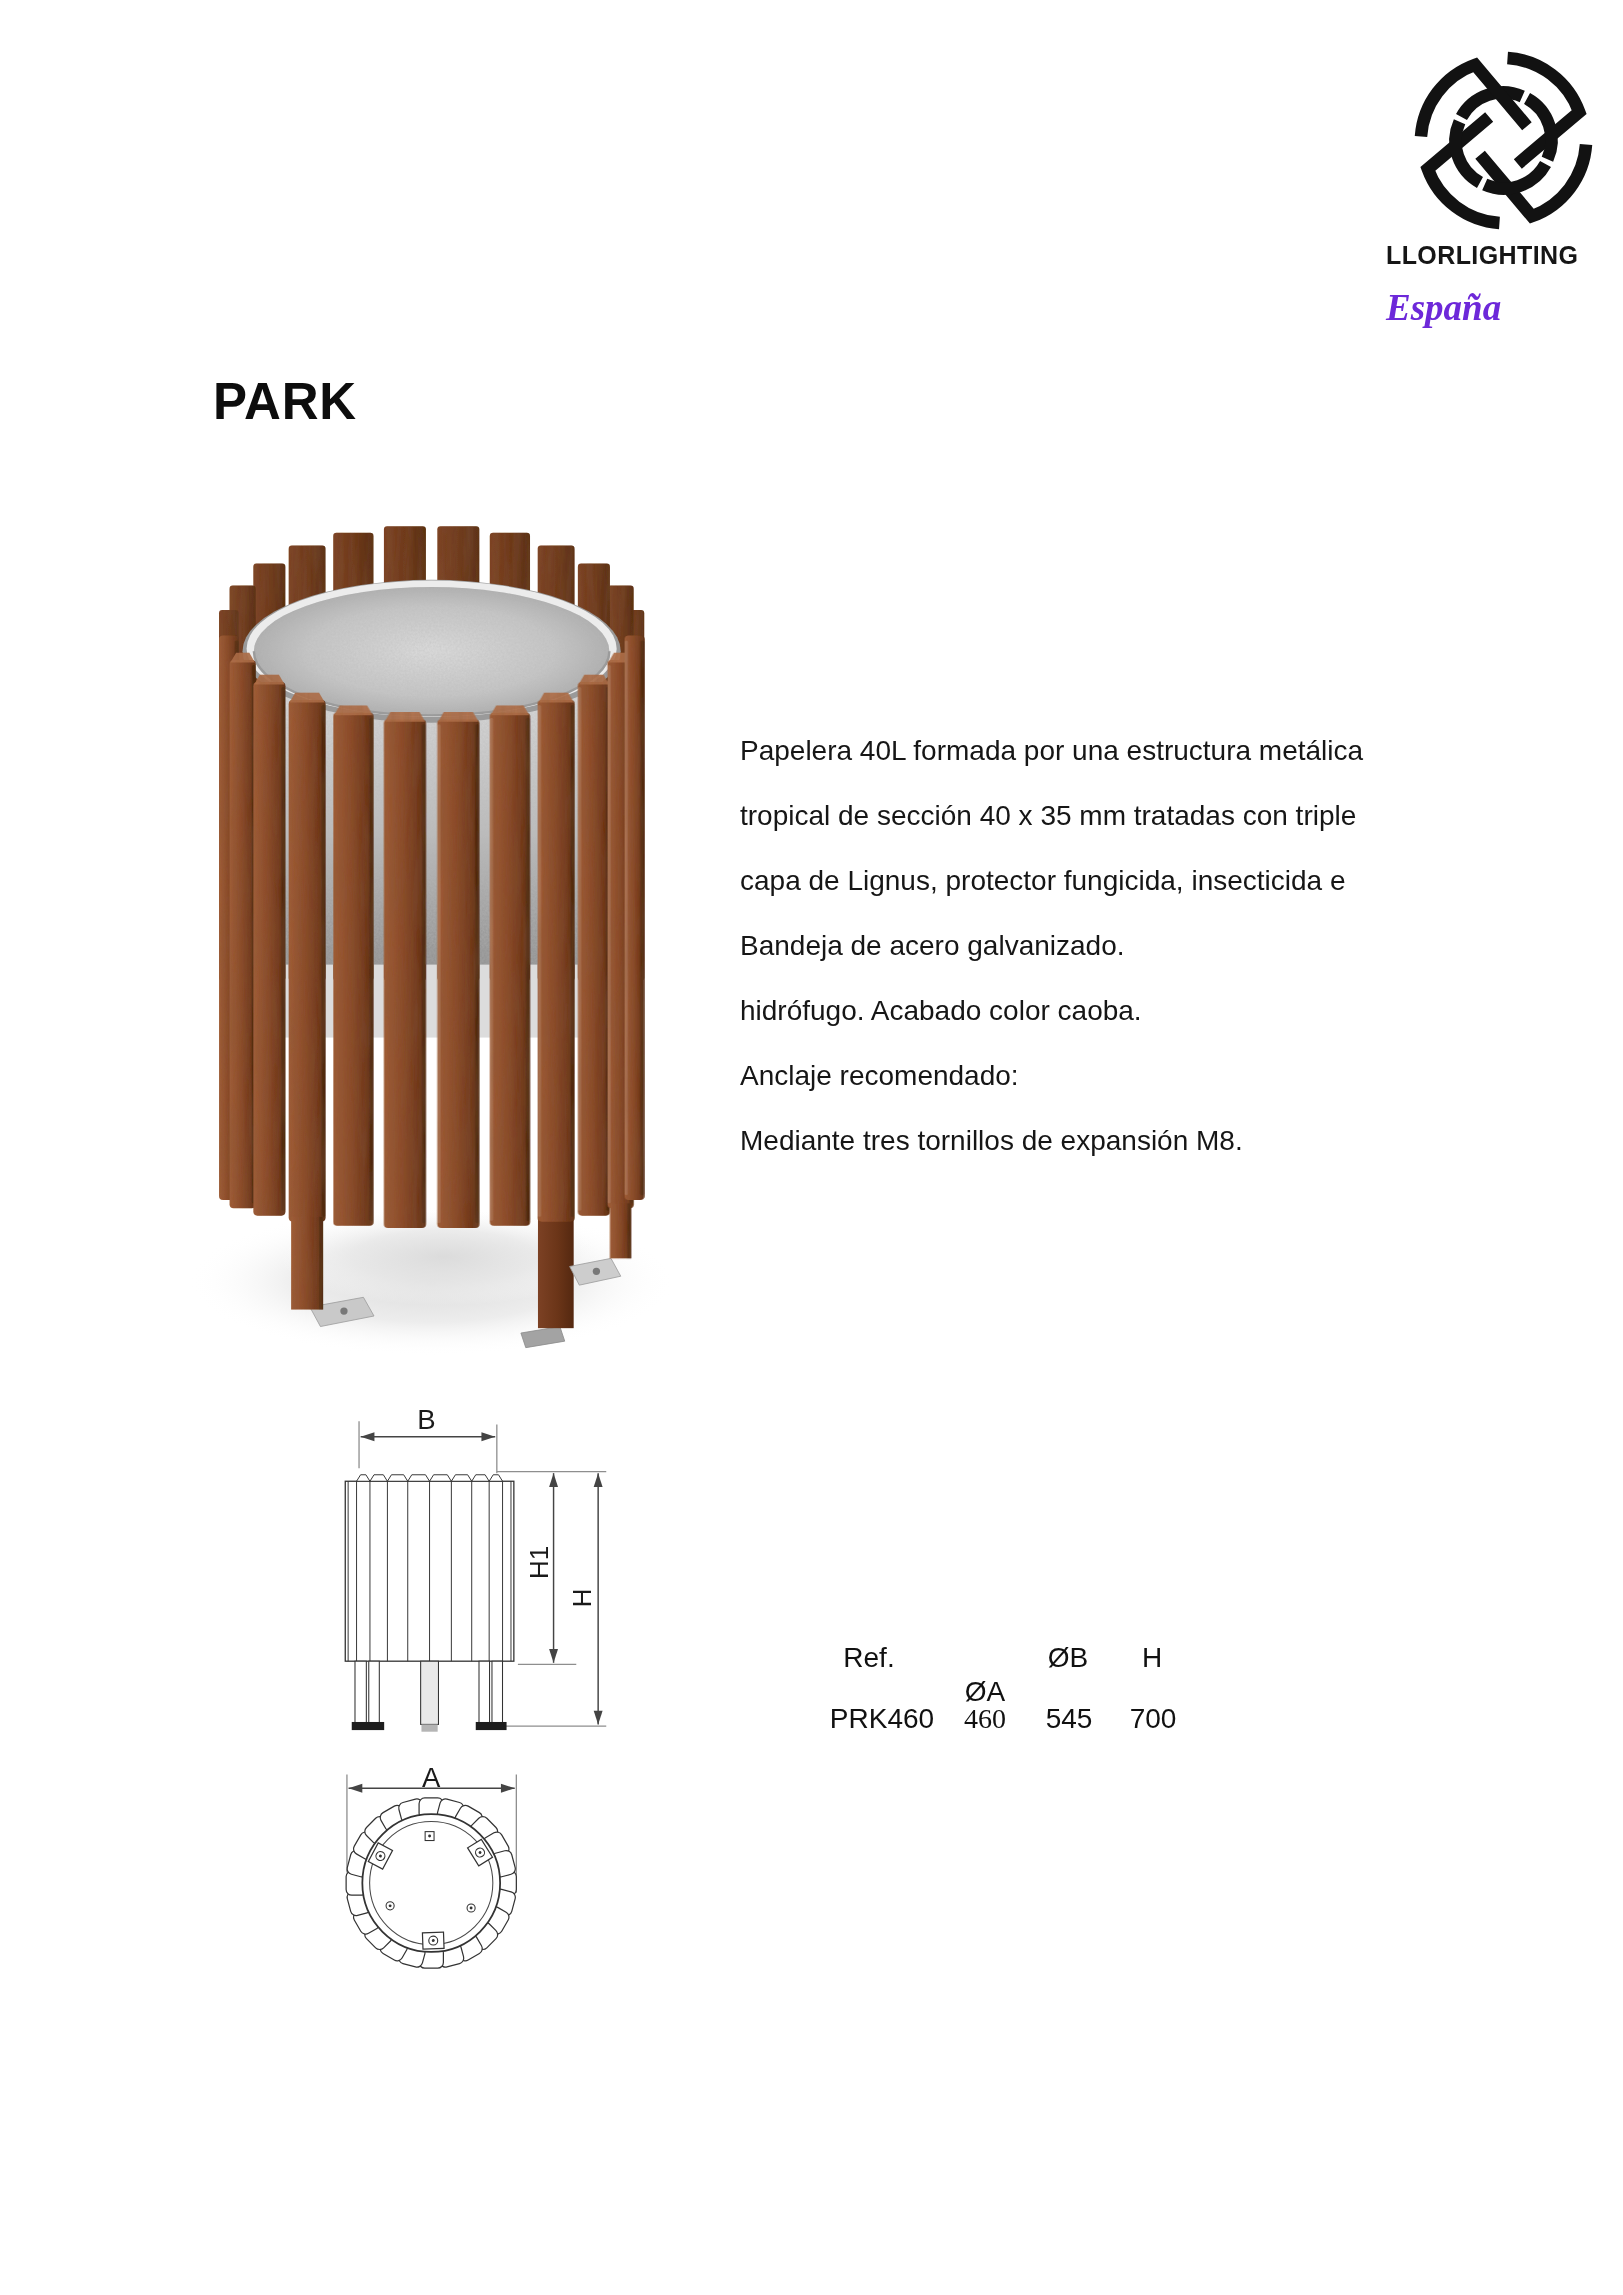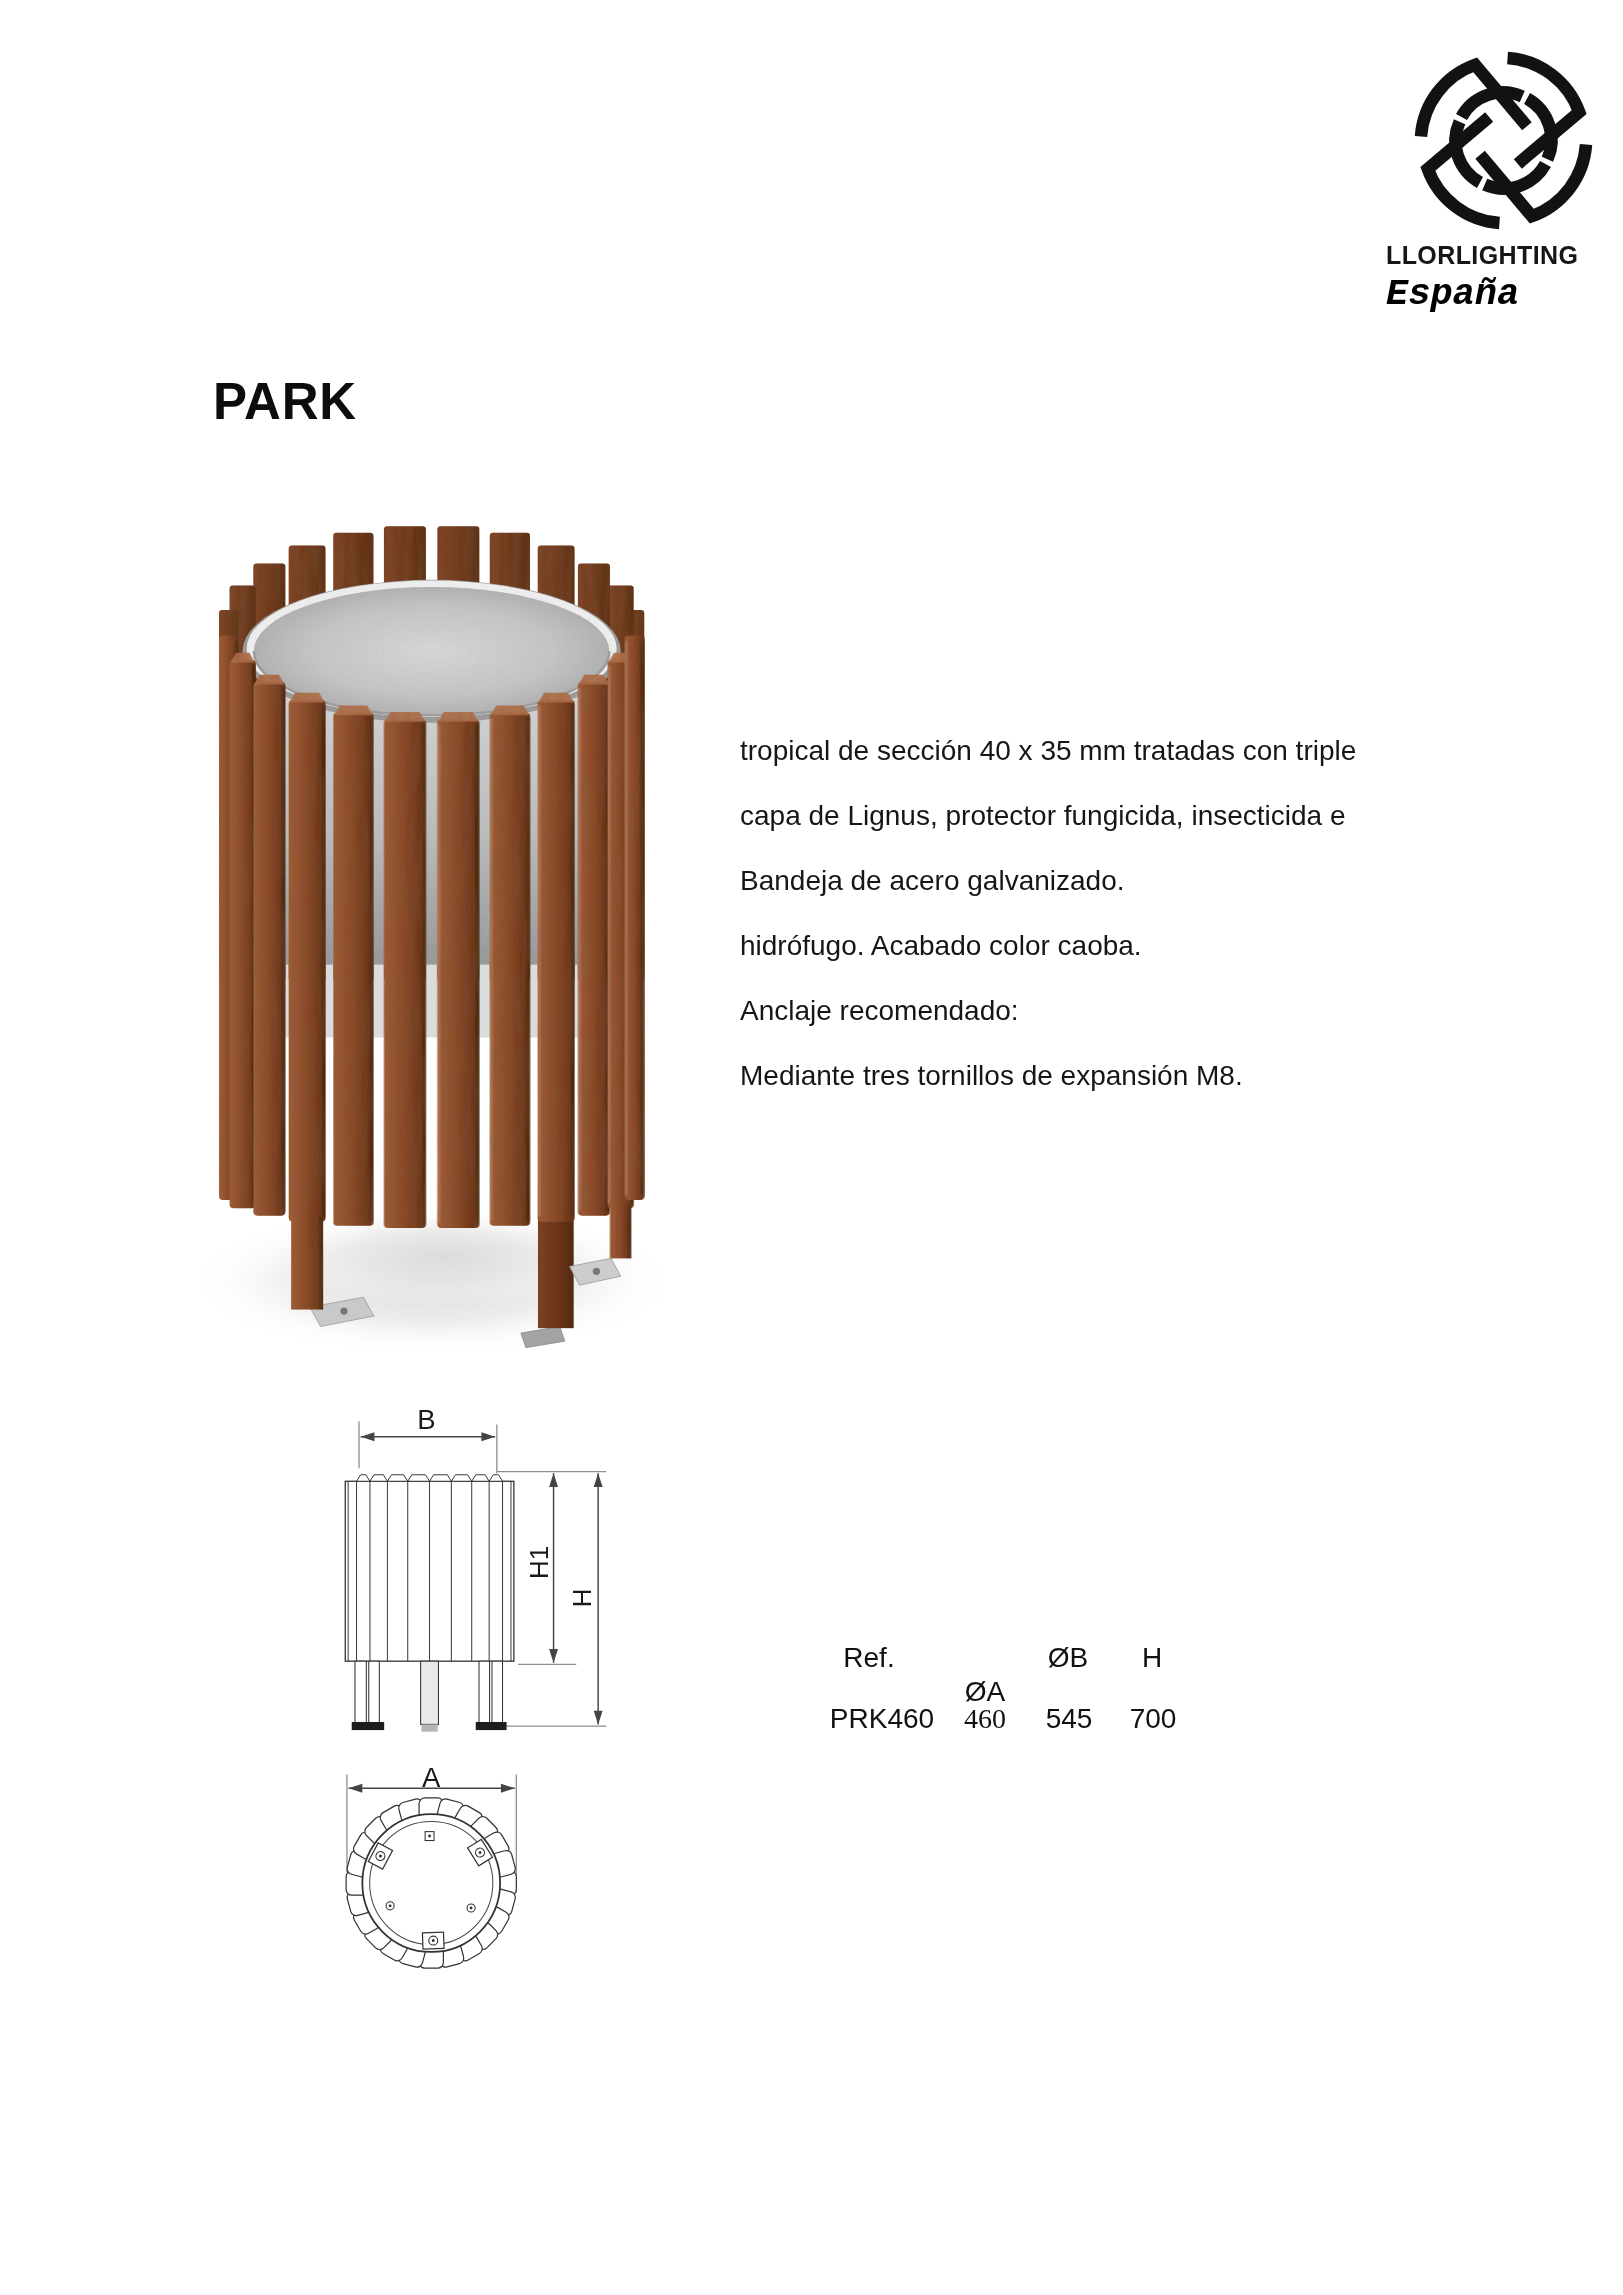--- a/index.html
+++ b/index.html
@@ -3,22 +3,22 @@
 <meta charset="utf-8">
 <style>
   html,body{margin:0;padding:0;}
   body{width:1623px;height:2295px;background:#ffffff;position:relative;overflow:hidden;
        font-family:"Liberation Sans", sans-serif;color:#141414;}
   .abs{position:absolute;}
   
   .brand{left:1386px;top:47px;width:235px;text-align:left;}
   .brand svg{display:block;margin:0 auto;}
   .brand-name{font-size:25px;font-weight:bold;letter-spacing:0.4px;color:#161616;margin-top:6.5px;}
-  .brand-region{font-family:Liberation Mono, monospace;font-style:italic;font-weight:bold;
-                font-size:37px;color:#000000;margin-top:3px;}
+  .brand-region{font-family:Liberation Serif, serif;font-style:italic;font-weight:bold;
+                font-size:37px;color:#6d28d9;margin-top:16px;}
   
   .page-title{left:205px;top:372px;font-size:51px;font-weight:bold;letter-spacing:0.8px;color:#0d0d0d;margin-left:8px;}
   
   .desc{left:740px;top:718px;width:812px;}
   .desc p{margin:0;font-size:28px;line-height:65px;white-space:nowrap;color:#161616;}
   
   .cell{position:absolute;transform:translateX(-50%);font-size:28px;line-height:36px;
         white-space:nowrap;color:#111;}
   
   text.dim{font-family:"Liberation Sans", sans-serif;font-size:32px;fill:#1a1a1a;text-anchor:middle;}
@@ -173,20 +173,21 @@
         <rect x="519.6947072750028" y="854.3073372946036" width="26.245869835682875" height="67.6926627053964" fill="url(#woodA)"></rect>
         <rect x="540.9405771106857" y="854.3073372946036" width="5" height="67.6926627053964" fill="#000" opacity="0.2"></rect>
         <rect x="537.7556859906794" y="154.6631430664062" width="24.176838151041654" height="695.5579046223959" rx="5" fill="url(#woodA)"></rect>
         <rect x="556.932524141721" y="160.6631430664062" width="5" height="683.5579046223959" rx="2" fill="#000000" opacity="0.22"></rect>
         <rect x="537.7556859906794" y="160.6631430664062" width="4" height="683.5579046223959" rx="2" fill="#ffffff" opacity="0.15"></rect>
       </g>
     </g>
   </svg>
 
 <div class="abs desc">
+  <p>Papelera 40L formada por una estructura metálica</p>
   <p>tropical de sección 40 x 35 mm tratadas con triple</p>
   <p>capa de Lignus, protector fungicida, insecticida e</p>
   <p>Bandeja de acero galvanizado.</p>
   <p>hidrófugo. Acabado color caoba.</p>
   <p>Anclaje recomendado:</p>
   <p>Mediante tres tornillos de expansión M8.</p>
 </div>
 
 <svg id="side-svg" class="abs" style="left:325px;top:1403px;" width="308" height="364" viewBox="0 0 380 448">
   <g>

